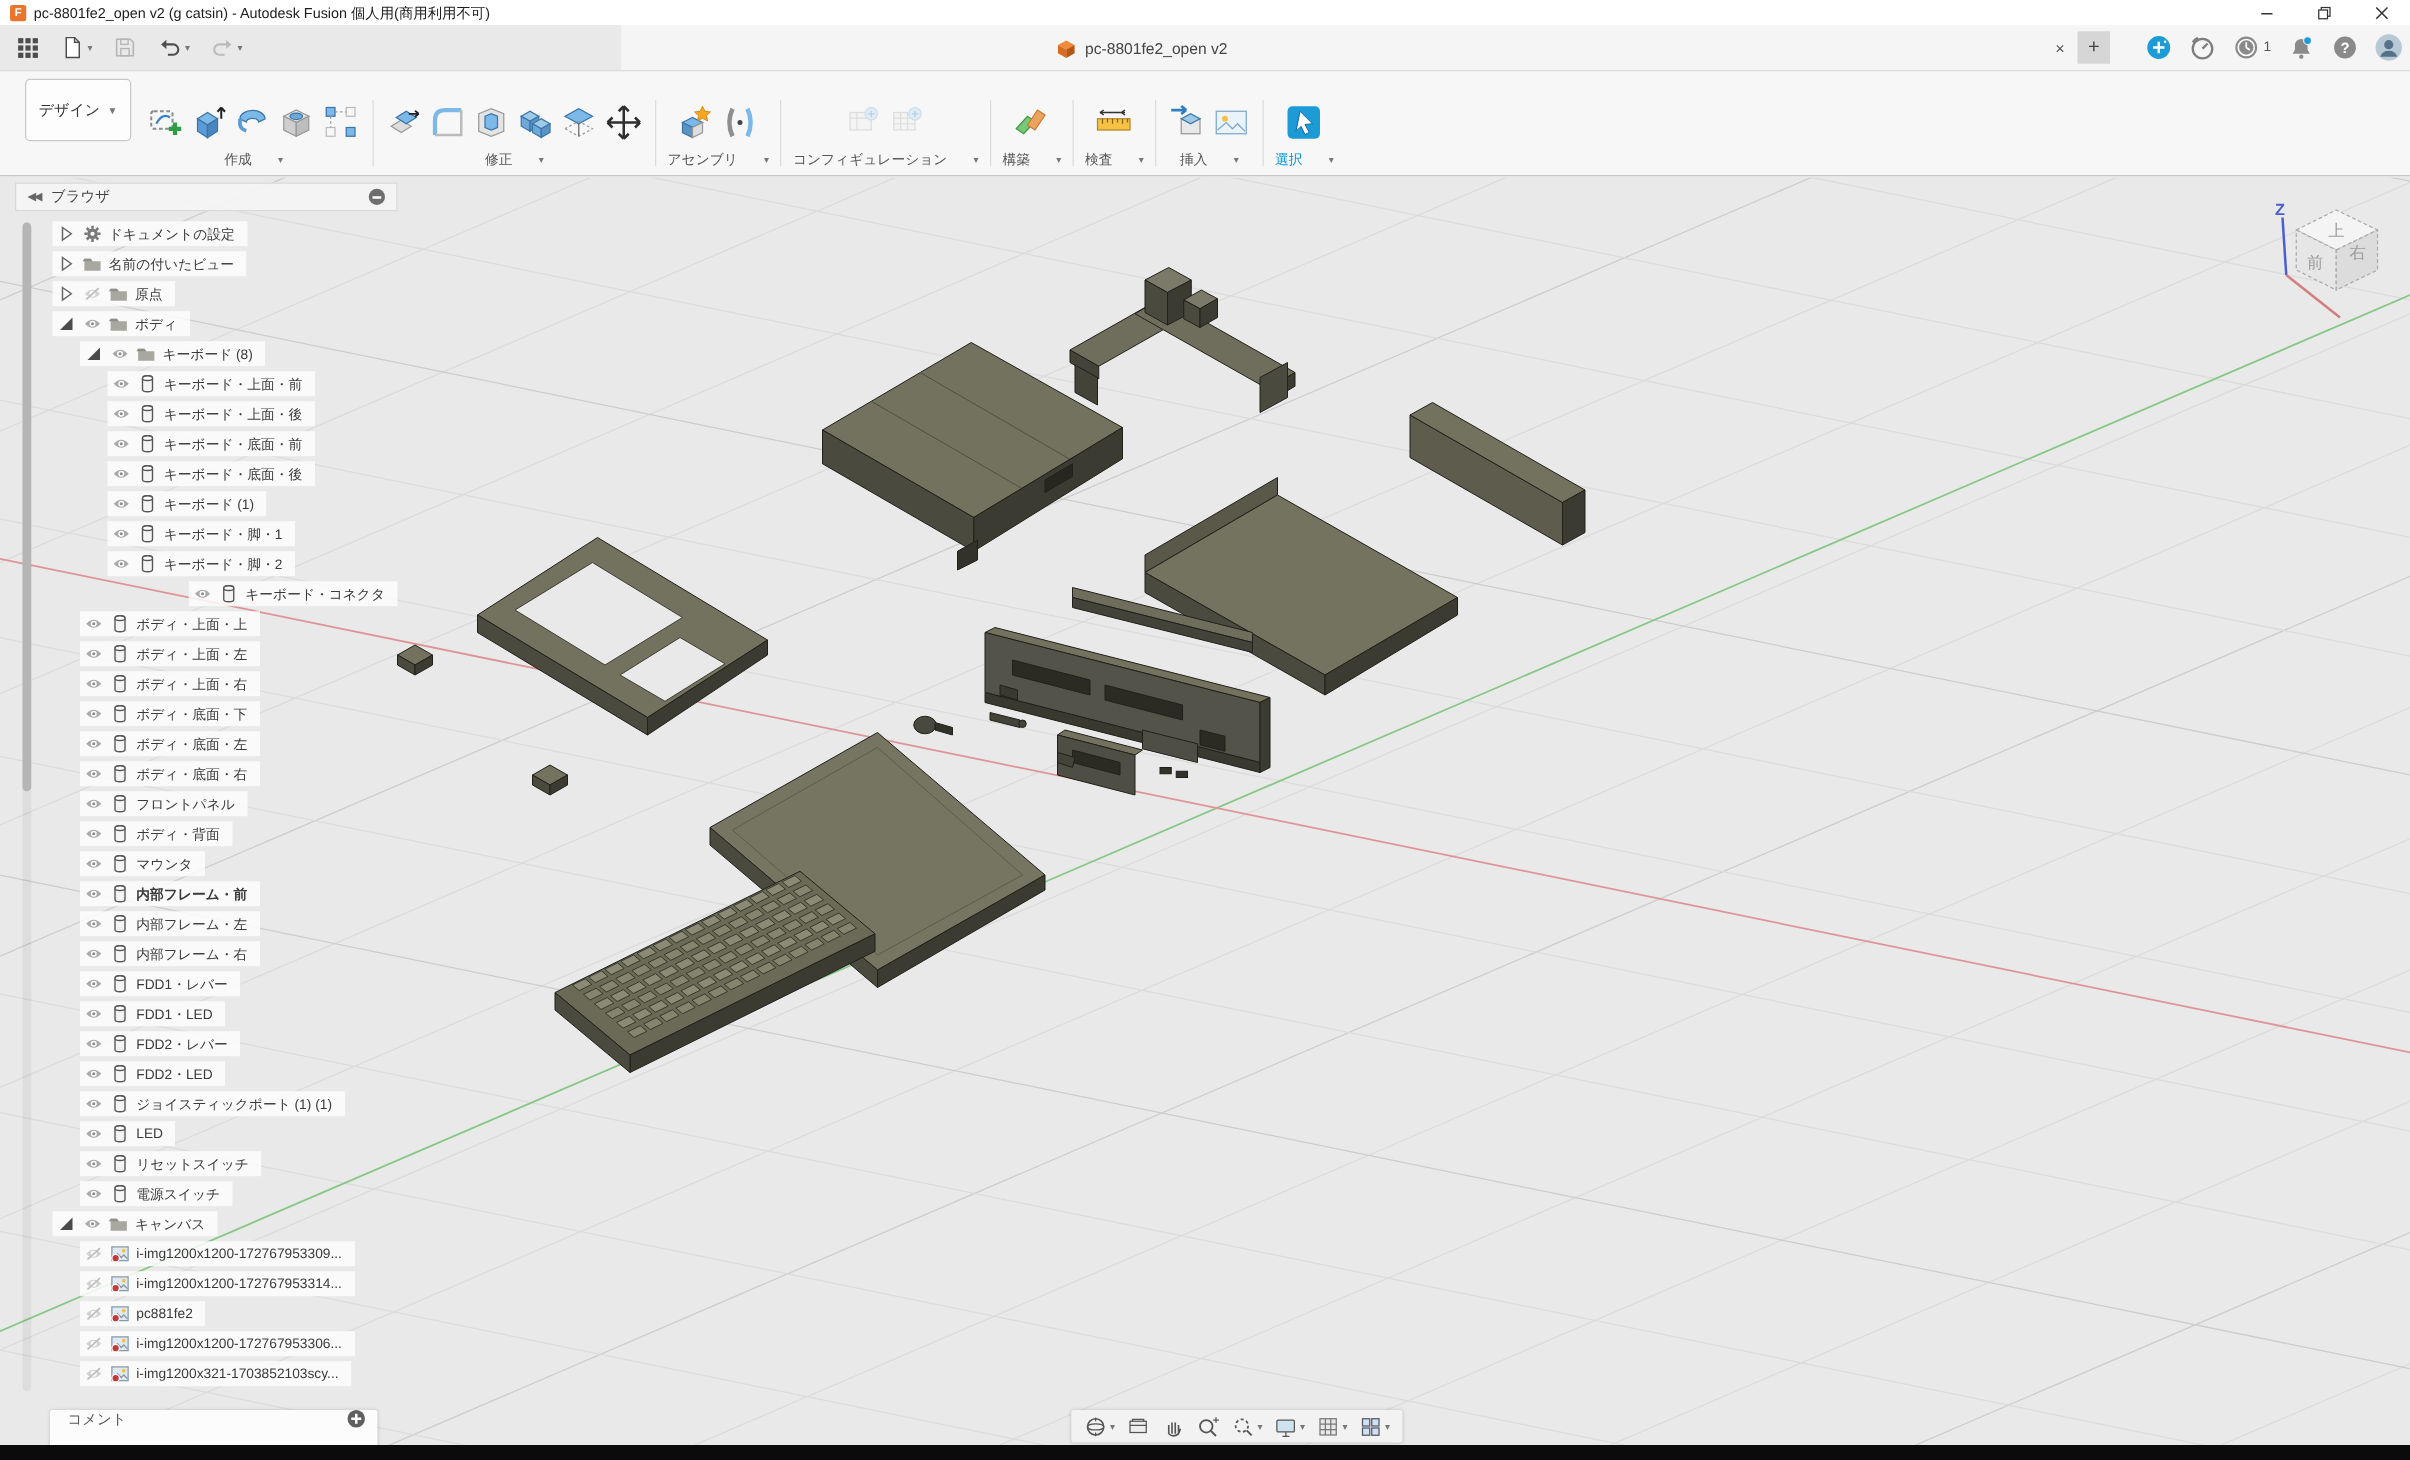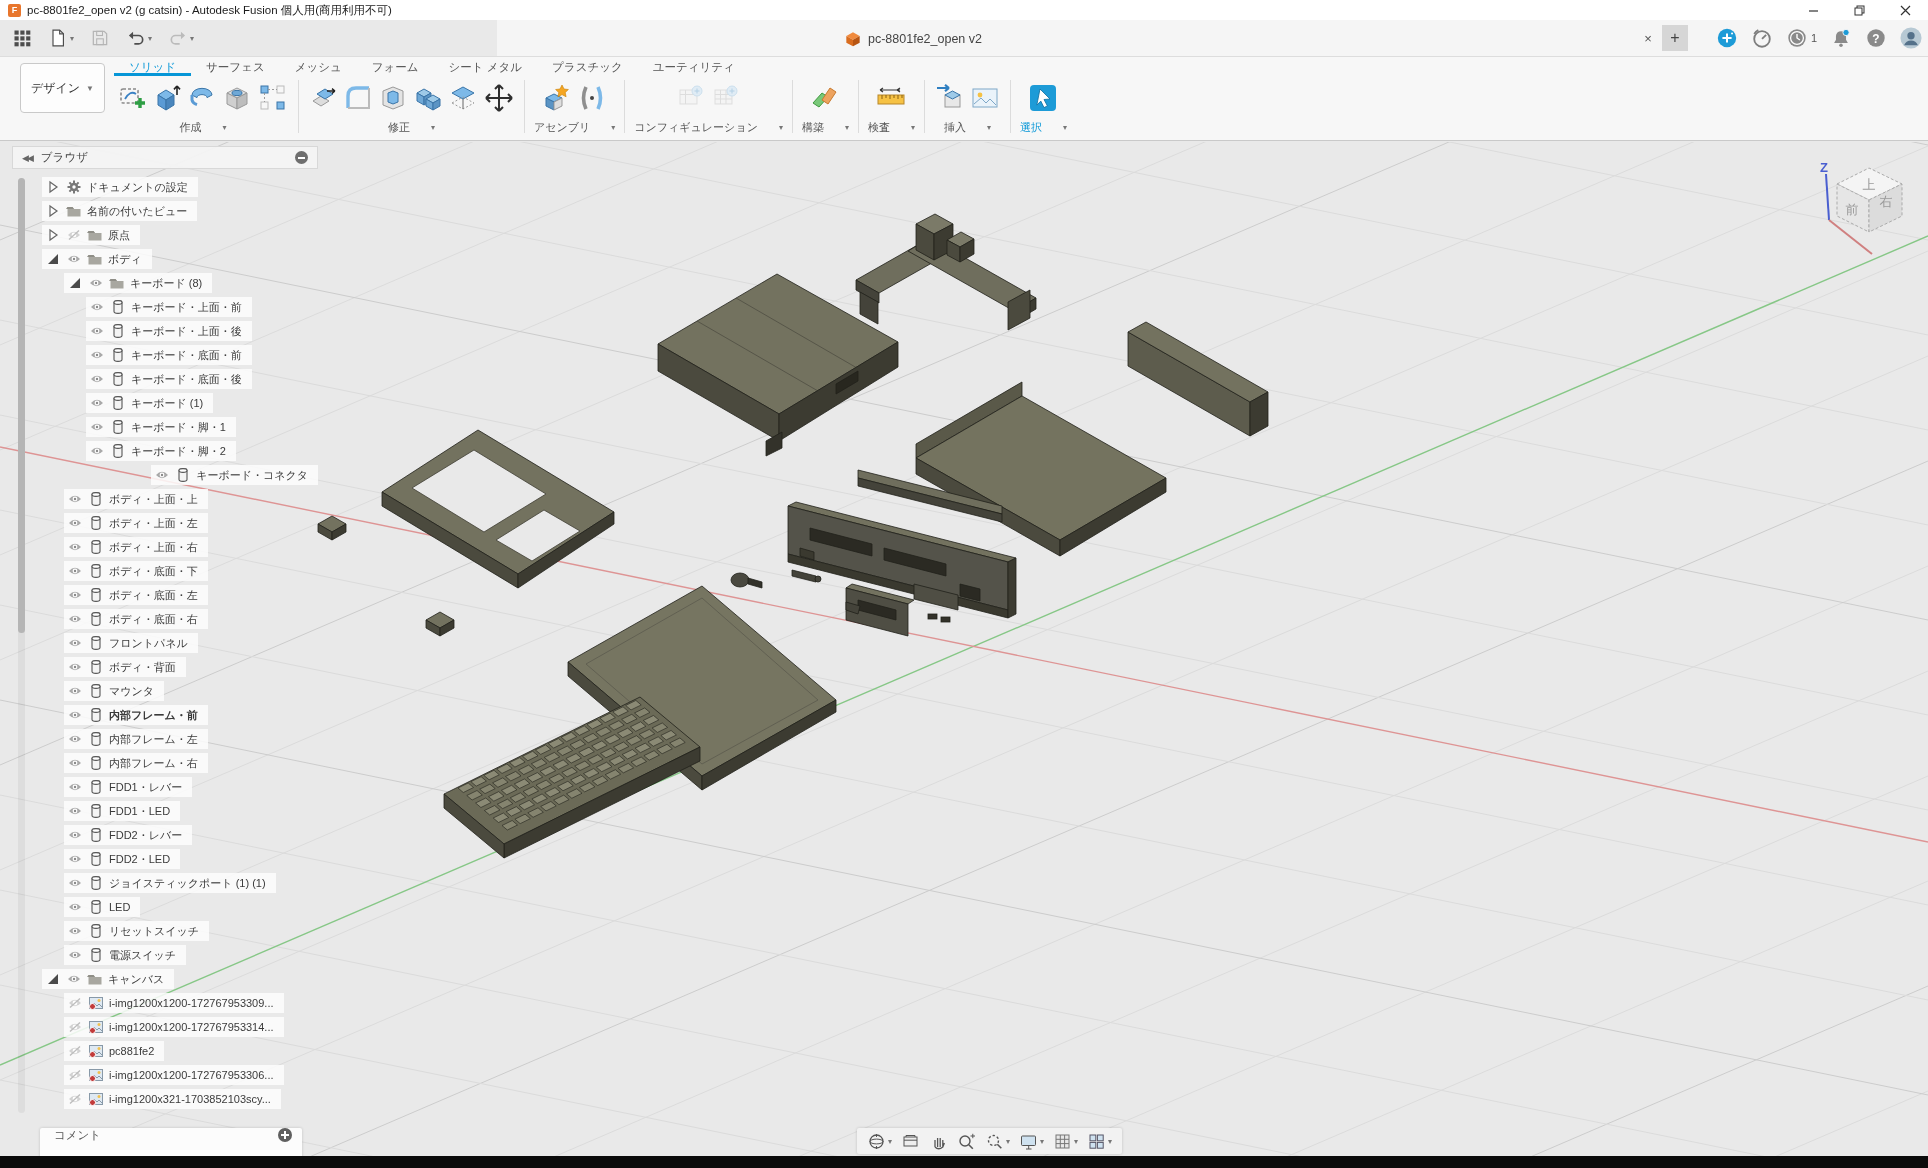--- a/index.html
+++ b/index.html
@@ -216,29 +216,20 @@
         </svg>
       </span>
   </div>
 </div>
 
 <div id="ribbon">
   <div id="workspace-btn">
     <span>デザイン</span>
     <span class="caret">▼</span>
   </div>
-  <div id="tabrow">
-      <span class="rtab active">ソリッド</span>
-      <span class="rtab">サーフェス</span>
-      <span class="rtab">メッシュ</span>
-      <span class="rtab">フォーム</span>
-      <span class="rtab">シート メタル</span>
-      <span class="rtab">プラスチック</span>
-      <span class="rtab">ユーティリティ</span>
-    </div>
   <div id="grouprow">
       <div class="rgroup">
         <div class="ricons">
           <span class="ricon"><svg viewBox="0 0 32 32">
               <rect x="4" y="7" width="17" height="14" rx="2" fill="none" stroke="#8a8a8a" stroke-width="1.6" stroke-dasharray="3 2"></rect>
               <path d="M8 17 Q13 8 19 12" stroke="#3b82c4" fill="none" stroke-width="1.8"></path>
               <path d="M18 21 h10 M23 16 v10" stroke="#2e9e44" stroke-width="3.4"></path>
             </svg></span>
           <span class="ricon"><svg viewBox="0 0 32 32">
               <polygon points="6,13 14,8 22,13 14,18" fill="#7db9e8" stroke="#3a75a8"></polygon>

